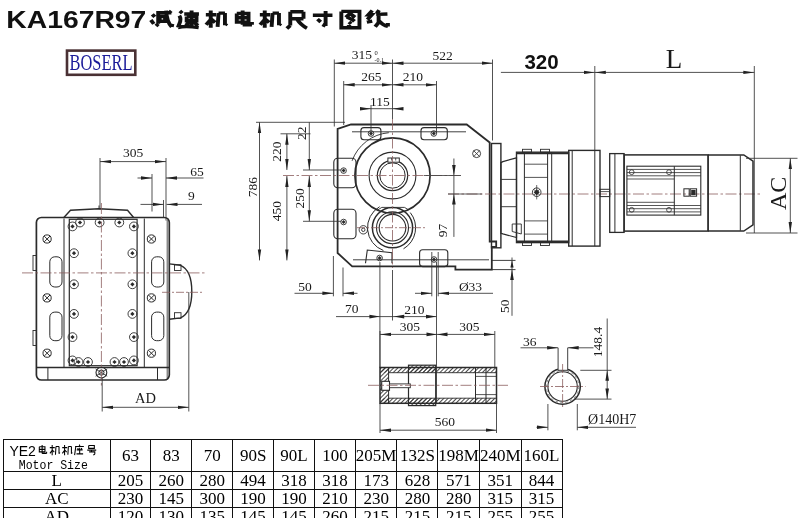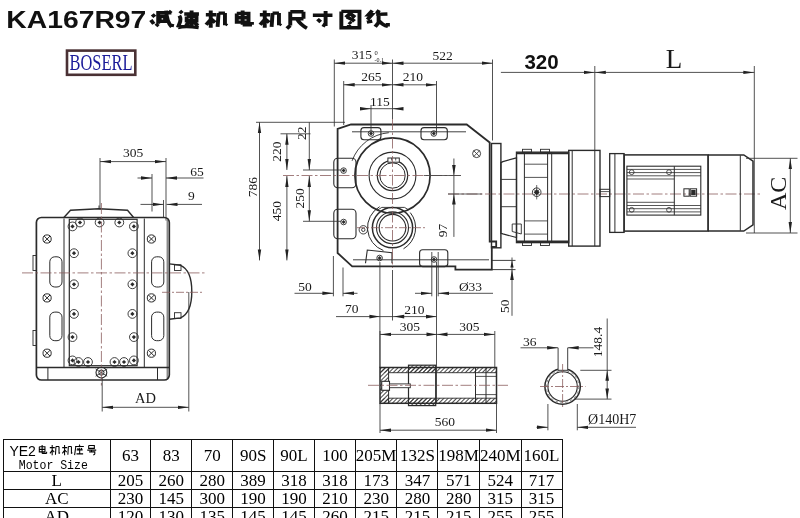--- a/index.html
+++ b/index.html
@@ -469,28 +469,28 @@
           <td>132S</td>
           <td>198M</td>
           <td>240M</td>
           <td>160L</td>
         </tr>
 <tr style="height:12.5px">
           <td>L</td>
           <td>205</td>
           <td>260</td>
           <td>280</td>
-          <td>389</td>
+          <td>494</td>
           <td>318</td>
           <td>318</td>
           <td>173</td>
-          <td>347</td>
+          <td>628</td>
           <td>571</td>
-          <td>524</td>
-          <td>717</td>
+          <td>351</td>
+          <td>844</td>
         </tr>
 <tr style="height:13.5px">
           <td>AC</td>
           <td>230</td>
           <td>145</td>
           <td>300</td>
           <td>190</td>
           <td>190</td>
           <td>210</td>
           <td>230</td>

